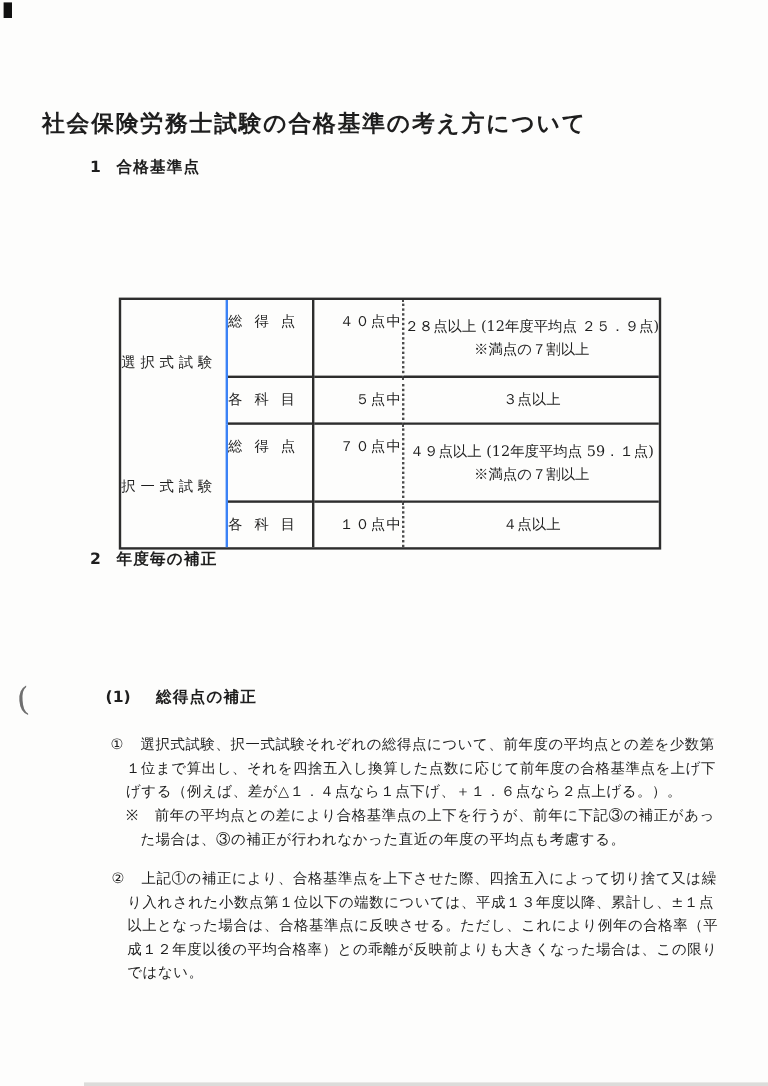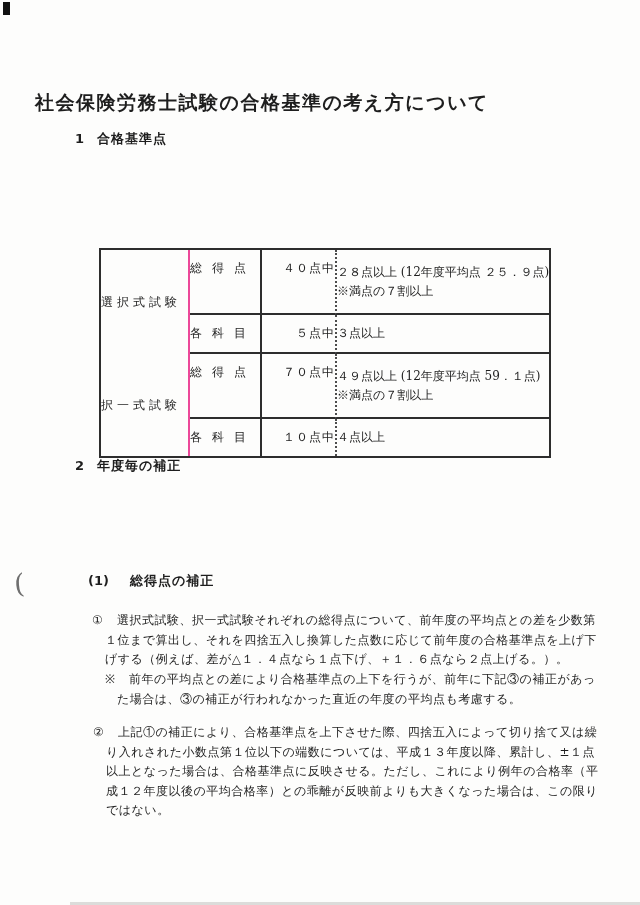--- a/index.html
+++ b/index.html
@@ -55,29 +55,29 @@
   .item-note { position:relative; margin-left:13px; margin-top:0.5px; }
   .note-marker { position:absolute; left:0; top:0; }
   .note-body { margin-left:12px; text-indent:12px; white-space:pre; letter-spacing:0.5px; }
 
   
   .criteria-table-wrap { position:absolute; top:248px; left:99px; }
   table.criteria { border-collapse:separate; border-spacing:0; border:2px solid #2d2d2d; font-size:12px; }
   table.criteria td { padding:0; vertical-align:middle; }
   td.cell-exam {
     width:87px; vertical-align:top; padding:13px 0 0 7px;
-    letter-spacing:4px; border-right:2px solid #ec4899; white-space:nowrap;
+    letter-spacing:4px; border-right:2px solid #3b82f6; white-space:nowrap;
   }
   td.cell-cat {
     width:70px; padding-left:7px; letter-spacing:10px;
     border-right:2px solid #2d2d2d; white-space:nowrap;
   }
   td.cell-out { width:73px; text-align:right; letter-spacing:1px; white-space:nowrap; }
   td.cell-req { width:212px; padding-left:9px; border-left:2px dotted #4c4c4c; line-height:19px; }
-  td.cell-req .req-line, td.cell-req .req-note { white-space:nowrap; }
+  td.cell-req .req-line, td.cell-req .req-note { white-space:nowrap;text-align:center; }
   tr.row-top td.cell-cat, tr.row-top td.cell-out { vertical-align:top; padding-top:10px; }
   tr.row-h1 td { height:53px; }
   tr.row-h2 td { height:37px; }
   td.hline { border-bottom:2px solid #2d2d2d; }
 </style>
 </head>
 <body>
 
 <div class="page">
 

